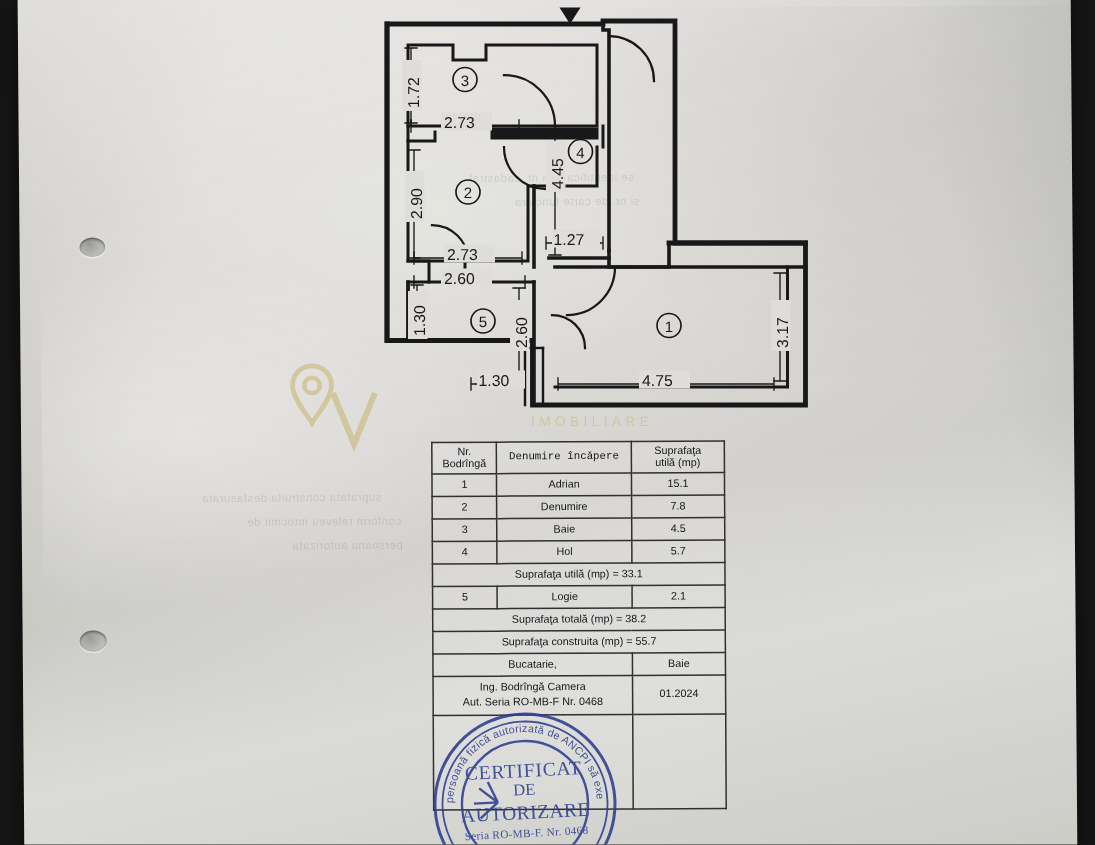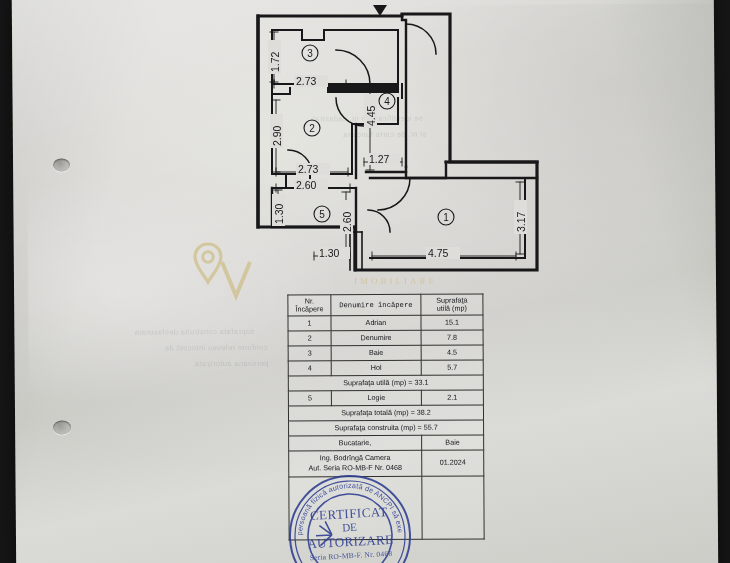--- a/index.html
+++ b/index.html
@@ -44,21 +44,21 @@
   #plan{position:absolute;left:250px;top:2px;width:300px;height:290px;}
   #plan svg{display:block;}
 
   
   #watermark{position:absolute;left:186px;top:236px;width:320px;height:70px;
      pointer-events:none;opacity:.62;}
   #watermark .wm-text{
      position:absolute;left:78px;top:8px;font-size:31px;font-weight:700;
      color:#cbb87a;letter-spacing:-.5px;font-family:"Liberation Sans",sans-serif;}
   #watermark .wm-sub{position:absolute;left:168px;top:40px;font-size:9px;
-     letter-spacing:3px;color:#cdbc86;font-family:Liberation Serif, serif;}
+     letter-spacing:3px;color:#cdbc86;font-family:Liberation Sans, sans-serif;}
   #watermark .wm-mark{position:absolute;left:6px;top:2px;}
 
   
   #table-wrap{position:absolute;left:288px;top:294px;width:196px;
      transform:rotate(-0.3deg);}
   table{border-collapse:collapse;width:100%;background:rgba(255,255,255,.12);}
   table td,table th{
      border:1px solid #30302e;font-size:7.2px;color:#15161a;
      text-align:center;padding:1px 2px;line-height:1.12;font-weight:400;
      font-family:"Liberation Sans",sans-serif;}
@@ -240,21 +240,21 @@
   </svg>
   <div class="wm-sub">IMOBILIARE</div>
 </div>
 
 <div id="table-wrap">
 <table>
   <tbody>
     <tr>
       <th class="col-nr">
         <span>Nr.</span><br>
-        <span>Încăpere</span>
+        <span>Bodrîngă</span>
       </th>
       <th class="col-den">Denumire încăpere</th>
       <th class="col-sup">
         <span>Suprafaţa</span><br>
         <span>utilă (mp)</span>
       </th>
     </tr>
 
     <tr class="rowtall">
       <td>1</td>

